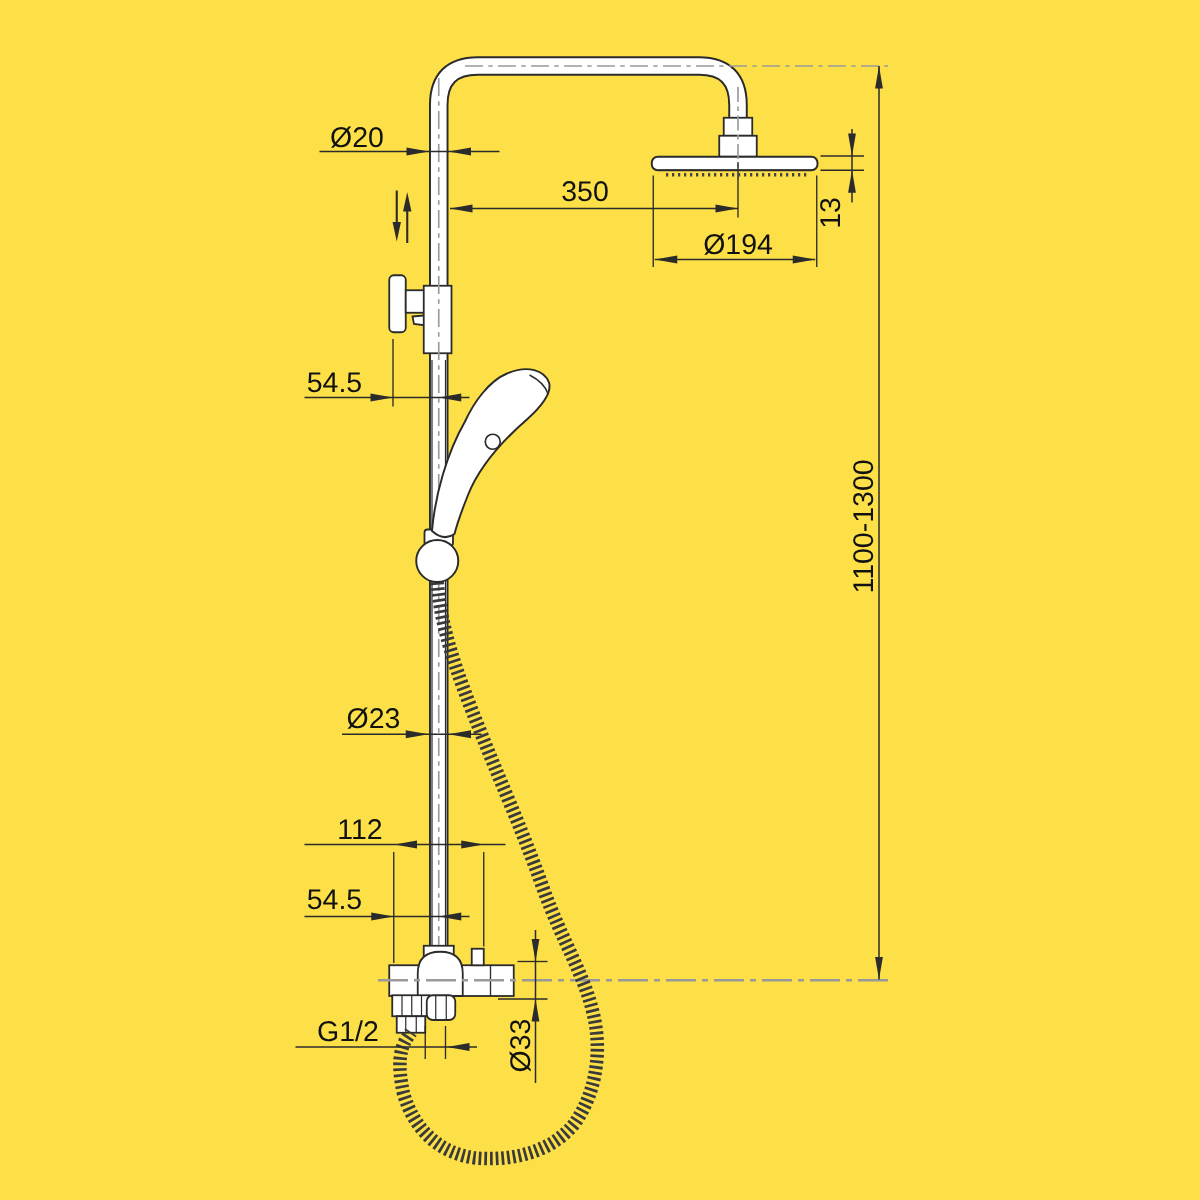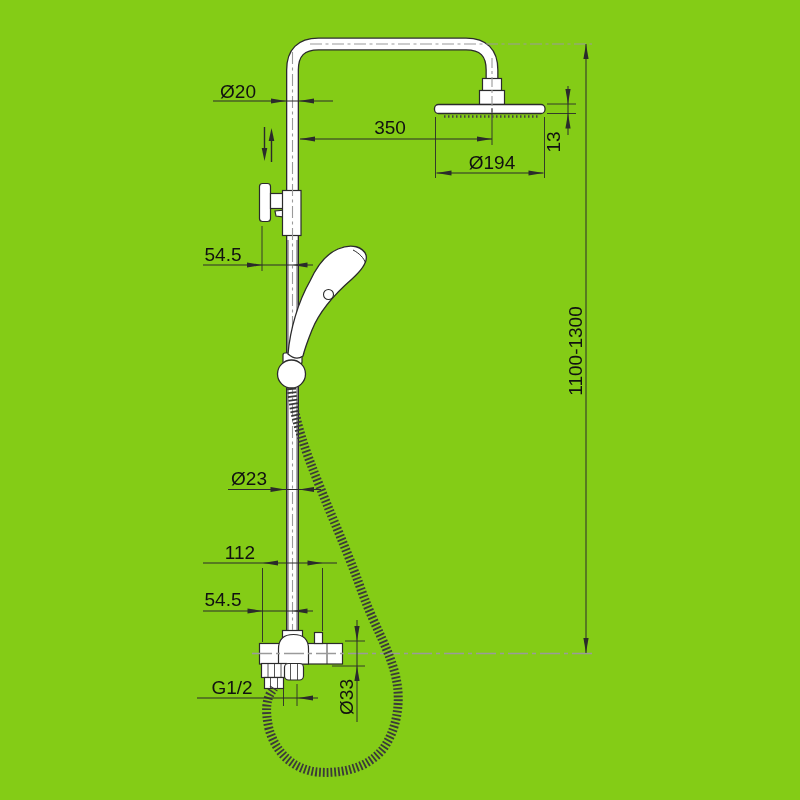--- a/index.html
+++ b/index.html
@@ -1,16 +1,16 @@
 <!DOCTYPE html>
 <html><head>
 <meta charset="utf-8">
 <style>
   html,body{margin:0;padding:0;background:#ffffff;}
-  .stage{position:relative;width:800px;height:800px;background:#84cc16;overflow:hidden;
+  .stage{position:relative;width:800px;height:800px;background:#fde047;overflow:hidden;
          font-family:"Liberation Sans", sans-serif;}
   svg{position:absolute;left:0;top:0;}
   text{font-family:"Liberation Sans", sans-serif;font-size:19px;fill:#111;}
 </style>
 </head>
 <body>
 
 <div class="stage">
 <svg width="800" height="800" viewBox="0 0 800 800">
 

